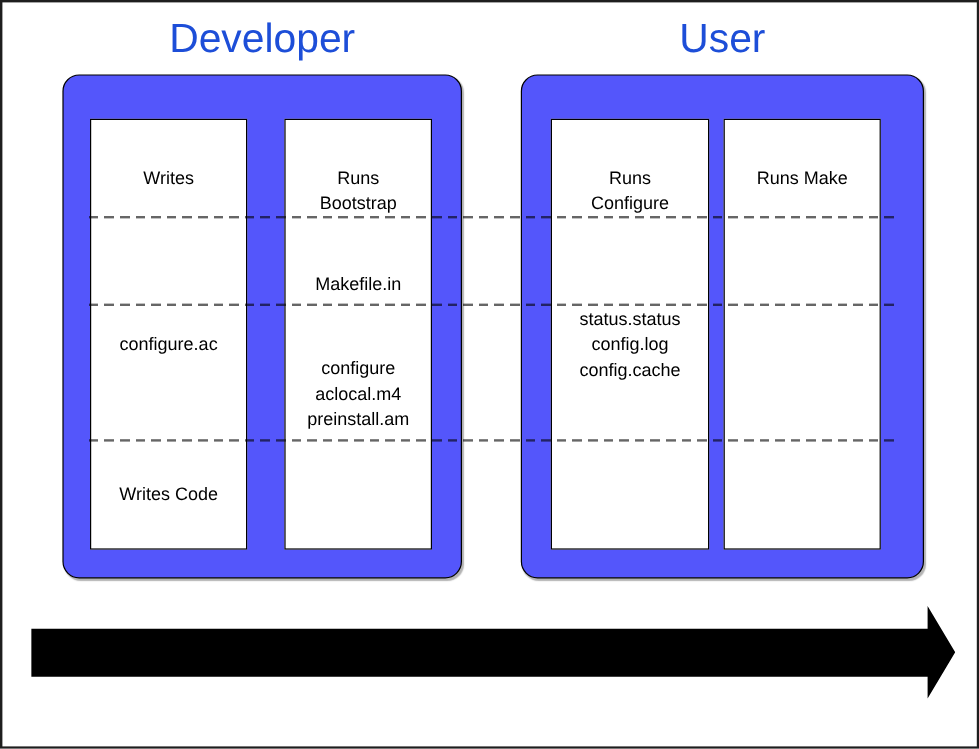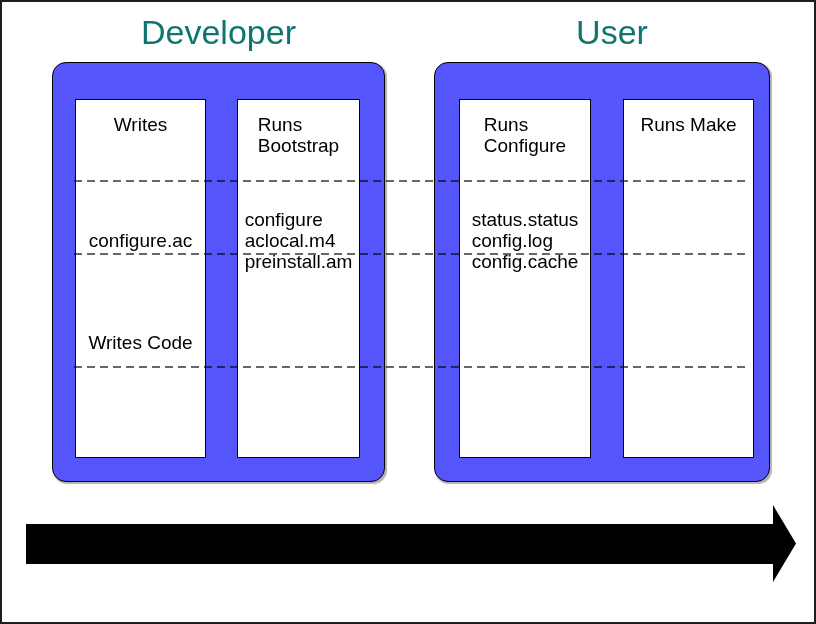--- a/index.html
+++ b/index.html
@@ -13,24 +13,24 @@
     color:#000;
     overflow:hidden;
   }
   .group-title{
     position:absolute;
     top:8px;
     text-align:center;
     font-size:34px;
     line-height:44px;
     font-weight:400;
-    color:#0f766e;
+    color:#1d4ed8;
   }
   .title-dev{left:50px;width:333px;}
-  .title-user{left:442px;width:336px;}
+  .title-user{left:432px;width:336px;}
   .bluebox{
     position:absolute;
     top:60px;
     height:420px;
     background:var(--box-blue,#5456fb);
     border:1px solid #000;
     border-radius:14px;
     box-sizing:border-box;
     box-shadow:1.5px 1.5px 1px rgba(0,0,0,0.3);
   }
@@ -42,30 +42,32 @@
     height:359px;
     background:#fff;
     border:1px solid #000;
     box-sizing:border-box;
     display:flex;
     flex-direction:column;
   }
   .dev-col1{left:22px;width:131px;}
   .dev-col2{left:184px;width:123px;}
   .user-col1{left:24px;width:132px;}
-  .user-col2{left:188px;width:131px;}
+  .user-col2{left:168px;width:131px;}
   .cell{
     display:flex;
     flex-direction:column;
     align-items:center;
     justify-content:center;
-    font-size:19px;
+    text-align:center;
+    font-size:15px;
     line-height:21px;
     white-space:pre-line;
     box-sizing:border-box;
+    margin-top:24px;
   }
   .r1{height:84px;justify-content:flex-start;padding-top:14px;}
   .r2{height:72px;}
   .r3{height:113px;}
   .r4{height:90px;}
   .dash{
     position:absolute;
     left:72px;
     width:671px;
     height:2px;
@@ -91,20 +93,21 @@
 
   <div class="bluebox box-dev">
     <div class="col dev-col1">
       <div class="cell r1">Writes</div>
       <div class="cell r3">configure.ac</div>
       <div class="cell r4">Writes Code</div>
     </div>
     <div class="col dev-col2">
       <div class="cell r1">Runs
 Bootstrap</div>
+      <div class="cell r2">Makefile.in</div>
       <div class="cell r3">configure
 aclocal.m4
 preinstall.am</div>
       <div class="cell r4"></div>
     </div>
   </div>
 
   <div class="bluebox box-user">
     <div class="col user-col1">
       <div class="cell r1">Runs

